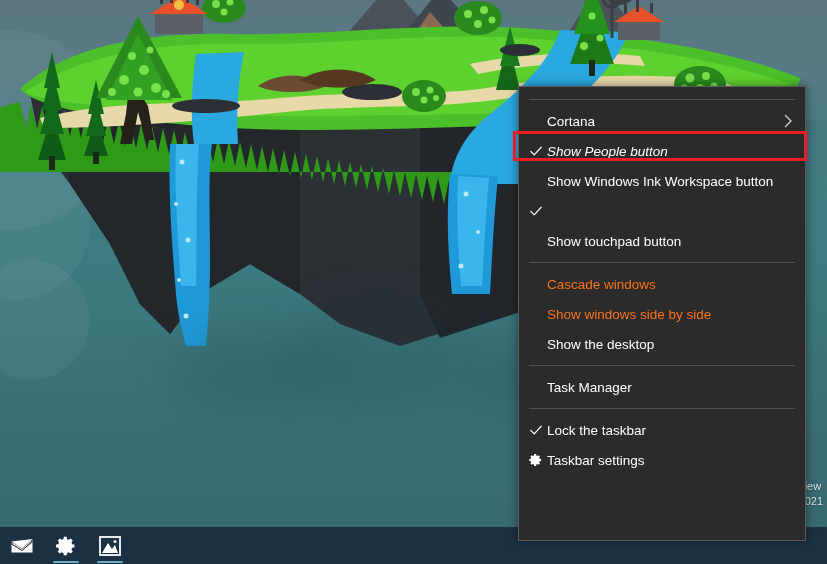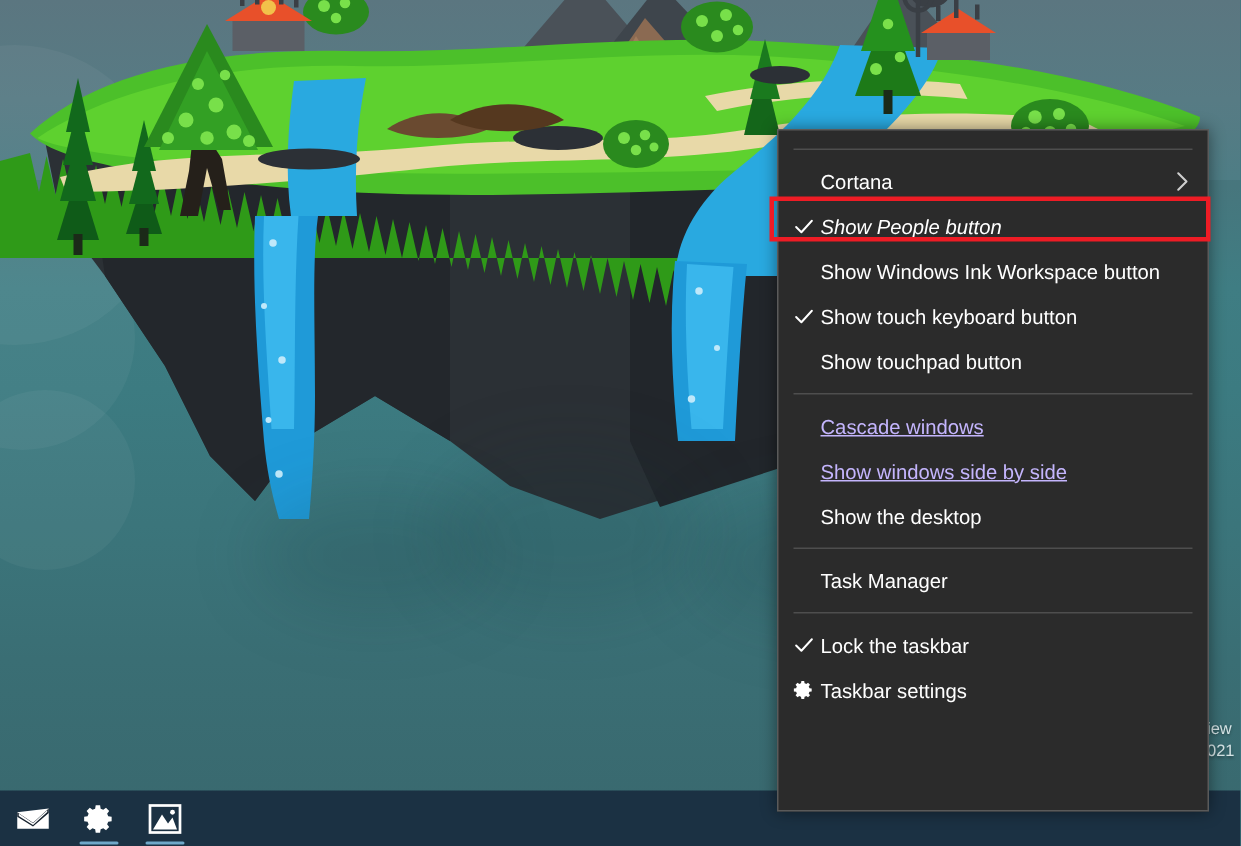--- a/index.html
+++ b/index.html
@@ -44,21 +44,21 @@
     box-shadow:0 0 10px rgba(0,0,0,0.45);
     box-sizing:border-box;
     padding:6px 0 0 0;
   }
   .menu-item{
     position:relative;height:30px;display:flex;align-items:center;
     color:#ffffff;font-size:13.5px;cursor:default;
     padding-left:28px;box-sizing:border-box;
   }
   .menu-item .label{white-space:nowrap;}
-  .menu-item.disabled{color:#c4b5fd;text-decoration:underline;}
+  .menu-item.disabled{color:#f97316;}
   .menu-item .check{
     position:absolute;left:10px;top:50%;transform:translateY(-50%);
     width:14px;height:14px;
   }
   .menu-item .gear{
     position:absolute;left:9px;top:50%;transform:translateY(-50%);
     width:15px;height:15px;
   }
   .menu-item .chev{
     position:absolute;right:12px;top:50%;transform:translateY(-50%);
@@ -338,21 +338,20 @@
       </div>
       <div id="highlight-box" style="border-color: rgb(238, 28, 37);"></div>
     </div>
     <div class="menu-item">
       <span class="label">Show Windows Ink Workspace button</span>
     </div>
     <div class="menu-item">
       <span class="check"><svg viewBox="0 0 16 16" width="14" height="14">
           <path d="M2 8.4 L6 12.4 L14 3.6" fill="none" stroke="#ffffff" stroke-width="1.5" stroke-linecap="round" stroke-linejoin="round"></path>
         </svg></span>
-      <span class="label">Show touch keyboard button</span>
     </div>
     <div class="menu-item">
       <span class="label">Show touchpad button</span>
     </div>
     <div class="menu-sep"></div>
     <div class="menu-item disabled">
       <span class="label">Cascade windows</span>
     </div>
     <div class="menu-item disabled">
       <span class="label">Show windows side by side</span>

